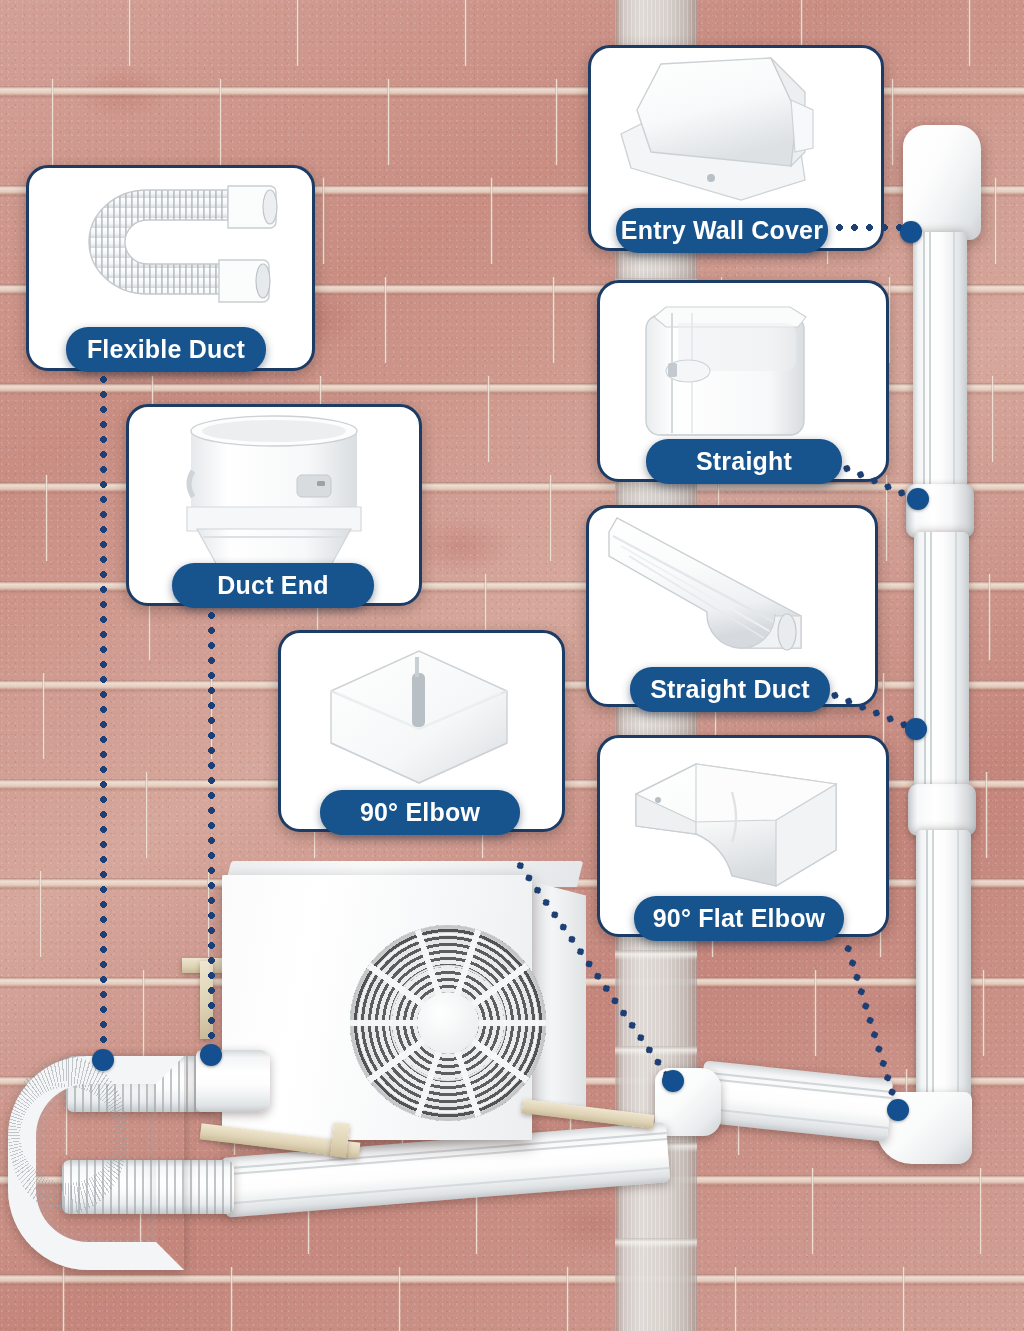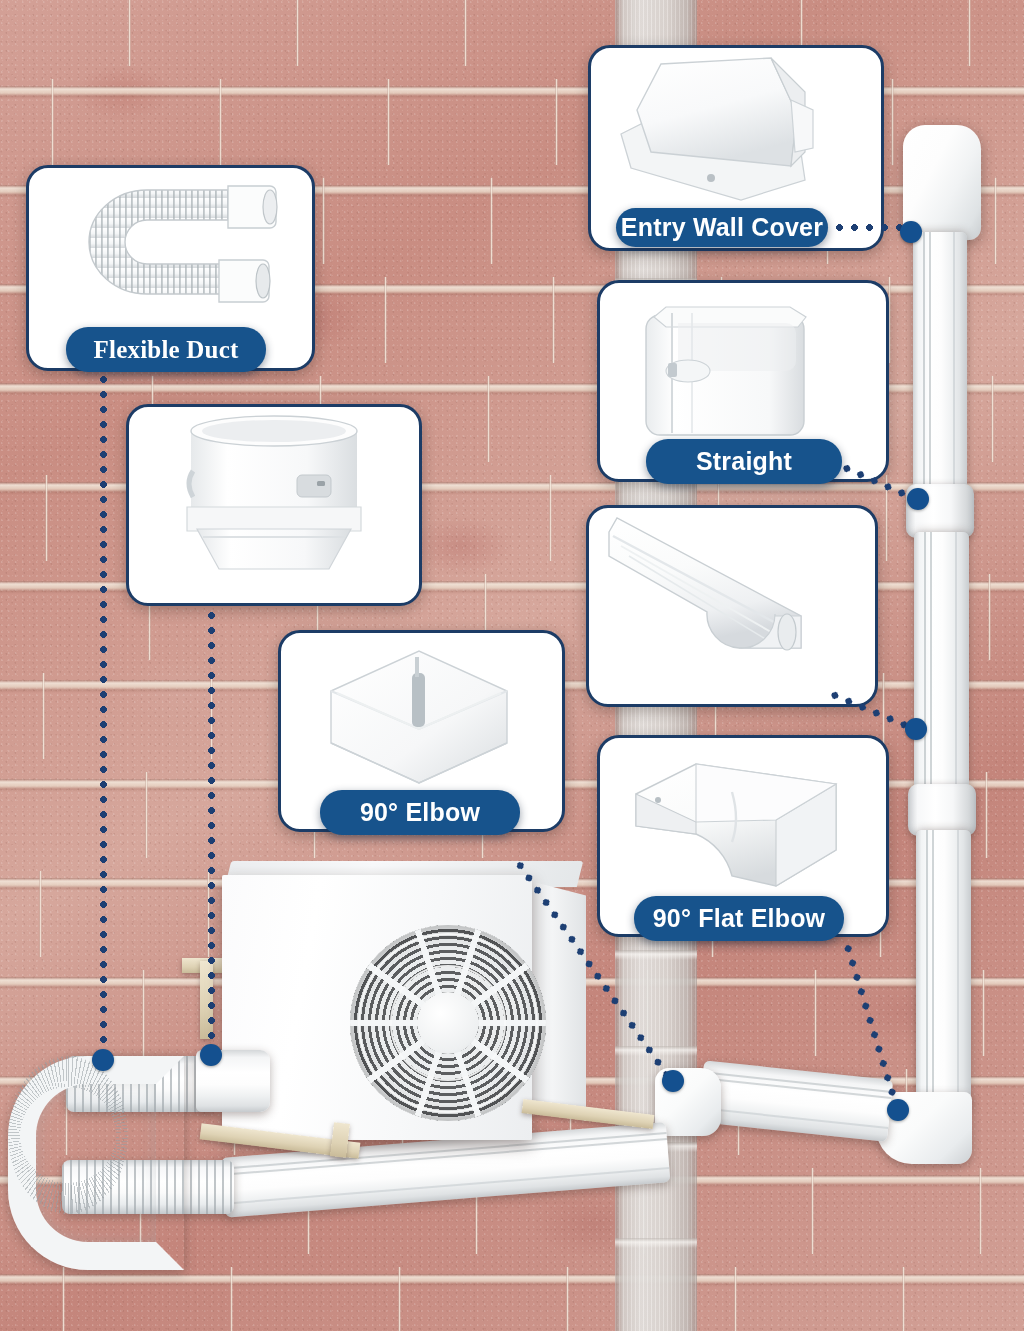--- a/index.html
+++ b/index.html
@@ -397,21 +397,21 @@
           </pattern>
         </defs>
         <path d="M205 22 L118 22 A58 52 0 0 0 118 126 L196 126 L196 96 L118 96 A22 22 0 0 1 118 52 L205 52 Z" fill="url(#corr)" stroke="#c3c9cd" stroke-width="1.4"></path>
         <path d="M199 18 h42 a6 6 0 0 1 6 6 v30 a6 6 0 0 1 -6 6 h-42 z" fill="#fbfcfc" stroke="#c8ced2" stroke-width="1.4"></path>
         <ellipse cx="241" cy="39" rx="7" ry="17" fill="#eceef0" stroke="#c0c6ca" stroke-width="1.2"></ellipse>
         <path d="M190 92 h44 a6 6 0 0 1 6 6 v30 a6 6 0 0 1 -6 6 h-44 z" fill="#fbfcfc" stroke="#c8ced2" stroke-width="1.4"></path>
         <ellipse cx="234" cy="113" rx="7" ry="17" fill="#e7eaec" stroke="#bcc3c7" stroke-width="1.2"></ellipse>
       </svg>
     </div>
   </div>
-  <div class="pill" style="left:66px;top:327px;width:200px;height:45px;font-family:Liberation Serif, serif;">
+  <div class="pill" style="left:66px;top:327px;width:200px;height:45px;">
     <span>Flexible Duct</span>
   </div>
 
   <div class="card" style="left:126px;top:404px;width:290px;height:196px;">
     <div class="card-img">
       <svg class="pimg" viewBox="0 0 290 196" preserveAspectRatio="none">
         <defs>
           <linearGradient id="deg" x1="0" y1="0" x2="1" y2="0">
             <stop offset="0" stop-color="#e6e9eb"></stop>
               <stop offset="22%" stop-color="#ffffff"></stop>
@@ -424,20 +424,23 @@
         <ellipse cx="145" cy="24" rx="72" ry="11" fill="#eceef0"></ellipse>
         <path d="M58 100 h174 v24 h-174 z" fill="#f6f7f8" stroke="#d4d9dc" stroke-width="1.2"></path>
         <path d="M68 122 L222 122 L200 162 L90 162 Z" fill="url(#deg)" stroke="#d0d5d9" stroke-width="1.2"></path>
         <path d="M74 130 L216 130" stroke="#dde1e4" stroke-width="2" fill="none"></path>
         <rect x="168" y="68" width="34" height="22" rx="5" fill="#d8dcdf" stroke="#c3c9cd" stroke-width="1"></rect>
         <rect x="188" y="74" width="8" height="5" rx="1.5" fill="#9aa2a7"></rect>
         <path d="M64 64 q-8 12 0 26" stroke="#ced4d8" stroke-width="5" fill="none"></path>
       </svg>
     </div>
   </div>
+  <div class="pill" style="left:172px;top:563px;width:202px;height:45px;">
+    <span>Duct End</span>
+  </div>
 
   <div class="card" style="left:278px;top:630px;width:281px;height:196px;">
     <div class="card-img">
       <svg class="pimg" viewBox="0 0 281 196" preserveAspectRatio="none">
         <defs>
           <linearGradient id="e9" x1="0" y1="0" x2="1" y2="1">
             <stop offset="0" stop-color="#ffffff"></stop>
               <stop offset="60%" stop-color="#f6f7f8"></stop>
             <stop offset="100%" stop-color="#d9dde0"></stop>
           </linearGradient>
@@ -466,21 +469,21 @@
           </linearGradient>
         </defs>
         <path d="M30 86 L70 66 L206 78 L214 132 L150 152 L40 120 Z" fill="#f3f5f6" stroke="#ccd2d6" stroke-width="1.3"></path>
         <path d="M46 62 L70 16 L180 10 L206 66 L200 118 L60 104 Z" fill="url(#ewc)" stroke="#cbd1d5" stroke-width="1.4"></path>
         <path d="M180 10 L214 44 L214 104 L200 118 L206 66 Z" fill="#eceef0" stroke="#c8ced2" stroke-width="1.2"></path>
         <path d="M200 52 L222 62 L222 100 L204 104 Z" fill="#f7f8f9" stroke="#cdd3d7" stroke-width="1.2"></path>
         <circle cx="120" cy="130" r="4" fill="#b9c0c5"></circle>
       </svg>
     </div>
   </div>
-  <div class="pill" style="left:616px;top:208px;width:212px;height:39px;justify-content:center;">
+  <div class="pill" style="left:616px;top:208px;width:212px;height:45px;justify-content:center;">
     <span>Entry Wall Cover</span>
   </div>
 
   <div class="card" style="left:597px;top:280px;width:286px;height:196px;">
     <div class="card-img">
       <svg class="pimg" viewBox="0 0 286 196" preserveAspectRatio="none">
         <defs>
           <linearGradient id="cng" x1="0" y1="0" x2="1" y2="0">
             <stop offset="0" stop-color="#e9ecee"></stop>
               <stop offset="18%" stop-color="#ffffff"></stop>
@@ -515,20 +518,23 @@
         </defs>
         <path d="M20 24 L28 10 L212 108 L212 140 L150 140 A34 34 0 0 1 118 104 L20 48 Z" fill="url(#sdg)" stroke="#c9cfd3" stroke-width="1.4"></path>
         <path d="M24 28 L200 122" stroke="#e3e7ea" stroke-width="2.4" fill="none"></path>
         <path d="M32 38 L196 132" stroke="#eef1f2" stroke-width="2" fill="none"></path>
         <path d="M40 48 L188 138" stroke="#e6eaec" stroke-width="1.6" fill="none"></path>
         <path d="M150 140 A34 34 0 0 0 186 106 L186 108 L212 108 L212 140 Z" fill="#f0f2f4" stroke="#cbd1d5" stroke-width="1.2"></path>
         <ellipse cx="198" cy="124" rx="9" ry="18" fill="#e9ecee" stroke="#c4cbcf" stroke-width="1.2"></ellipse>
       </svg>
     </div>
   </div>
+  <div class="pill" style="left:630px;top:667px;width:200px;height:45px;">
+    <span>Straight Duct</span>
+  </div>
 
   <div class="card" style="left:597px;top:735px;width:286px;height:196px;">
     <div class="card-img">
       <svg class="pimg" viewBox="0 0 286 196" preserveAspectRatio="none">
         <defs>
           <linearGradient id="feg" x1="0" y1="0" x2="0.4" y2="1">
             <stop offset="0" stop-color="#ffffff"></stop>
               <stop offset="50%" stop-color="#fafbfb"></stop>
             <stop offset="100%" stop-color="#d7dbde"></stop>
           </linearGradient>

